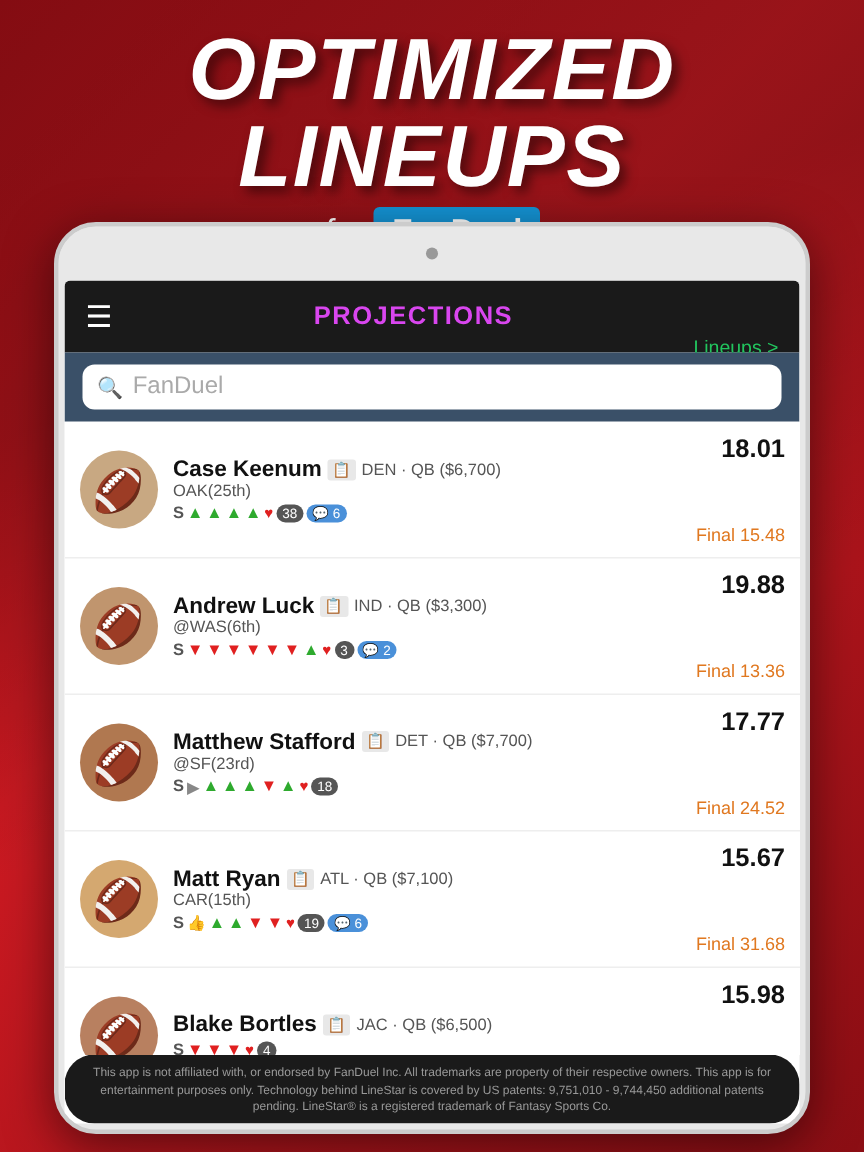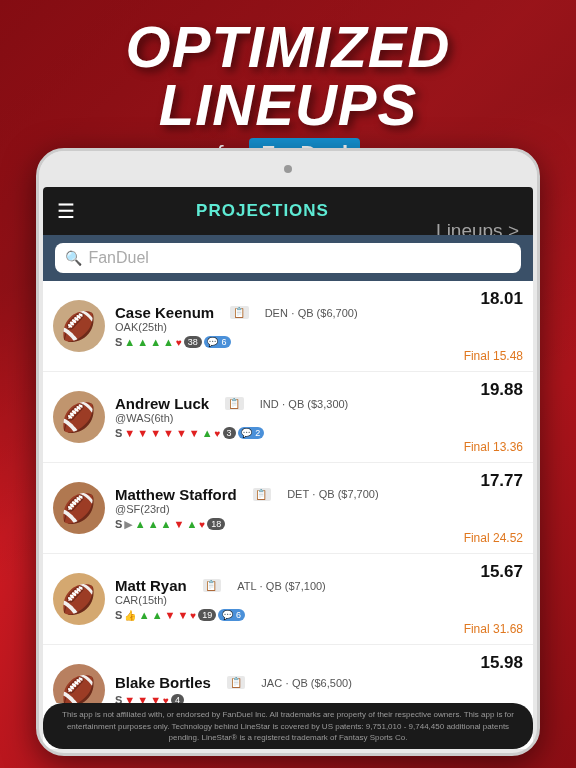--- a/index.html
+++ b/index.html
@@ -122,29 +122,29 @@
     .nav-menu-icon {
       color: white;
       font-size: 20px;
       cursor: pointer;
       width: 32px;
     }
 
     .nav-title {
       flex: 1;
       text-align: center;
-      color: #5eead4;
+      color: #d946ef;
       font-size: 17px;
       font-weight: 700;
       letter-spacing: 1px;
     }
 
     .nav-lineups {
-      color: #a3a3a3;
-      font-size: 19px;
+      color: #22c55e;
+      font-size: 13px;
       font-weight: 500;
       cursor: pointer;
       margin-top: 40px;
     }
 
     
     .search-bar {
       background: #3a5068;
       padding: 8px 12px;
       flex-shrink: 0;
@@ -198,21 +198,21 @@
     }
 
     .player-info {
       flex: 1;
       min-width: 0;
     }
 
     .player-name-row {
       display: flex;
       align-items: center;
-      gap: 16px;
+      gap: 4px;
       flex-wrap: wrap;
     }
 
     .player-name {
       font-size: 15px;
       font-weight: 700;
       color: #111;
     }
 
     .player-team-badge {

